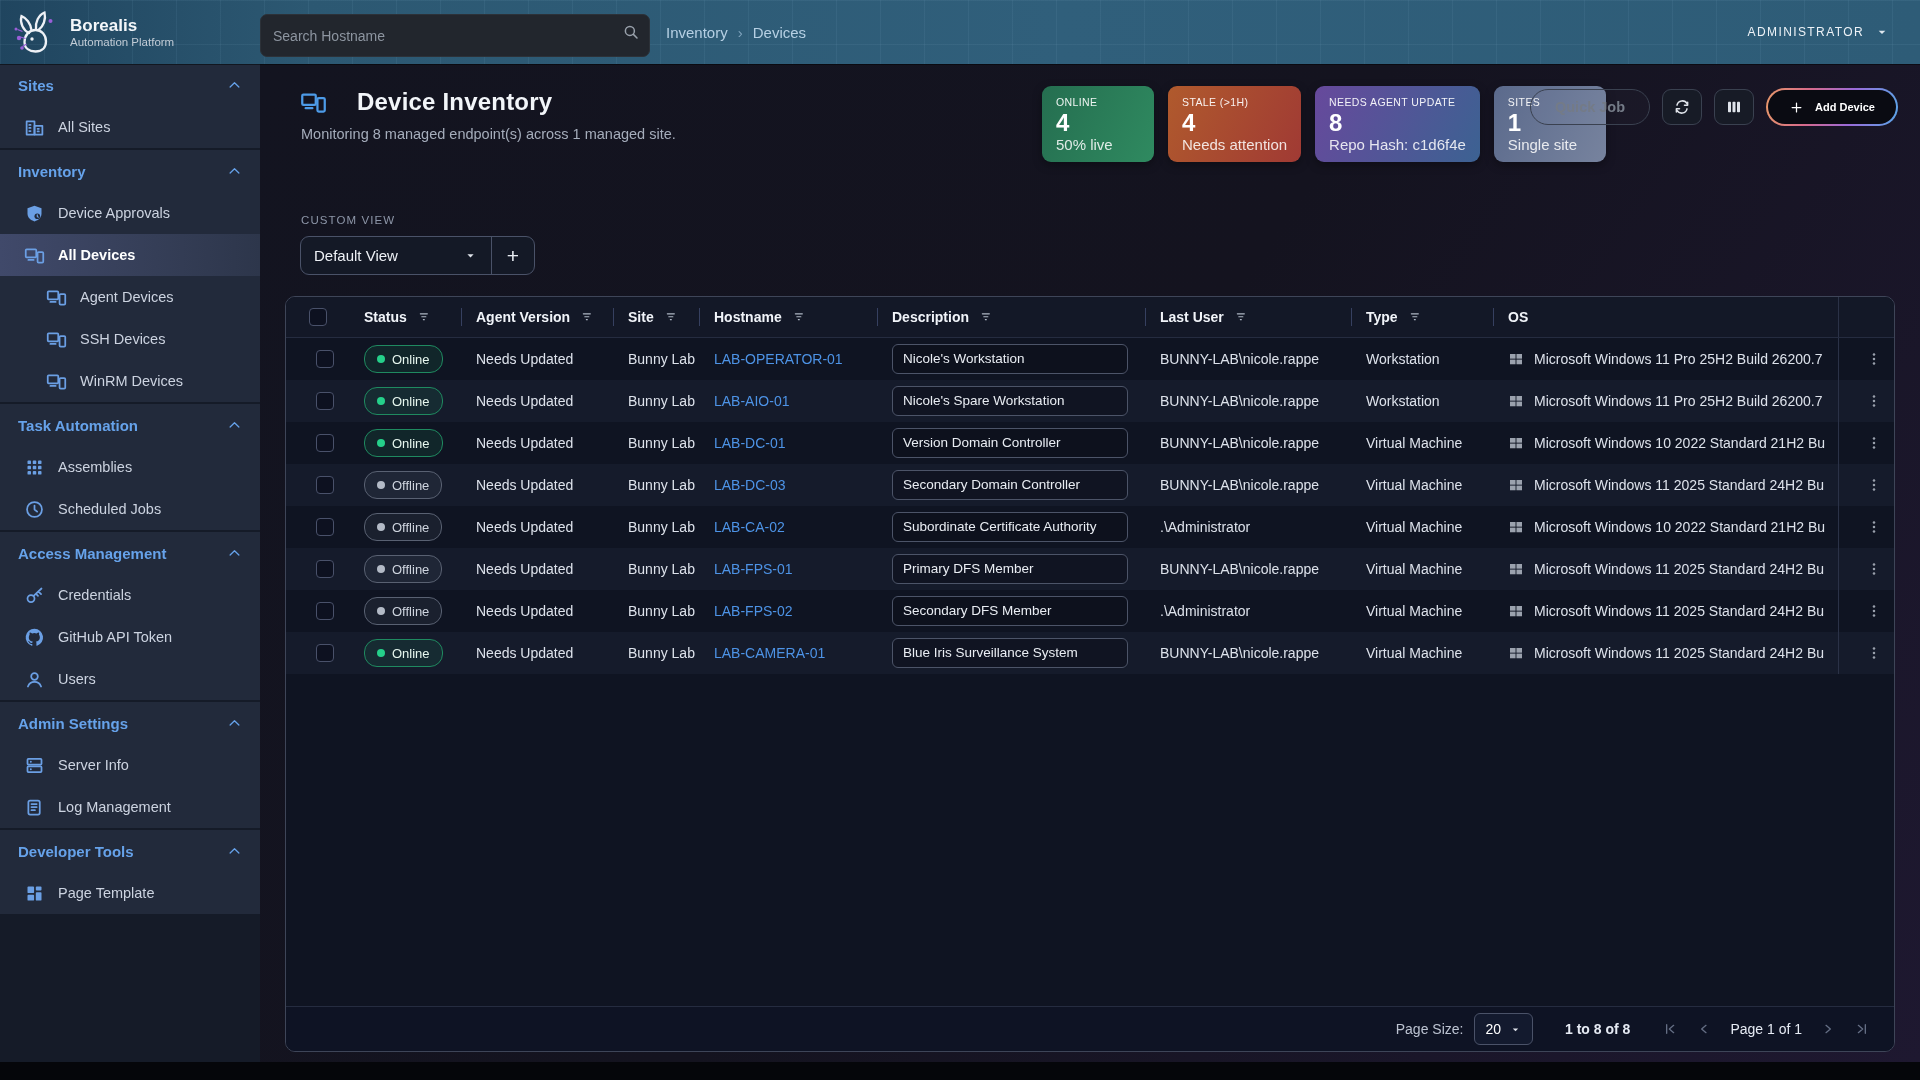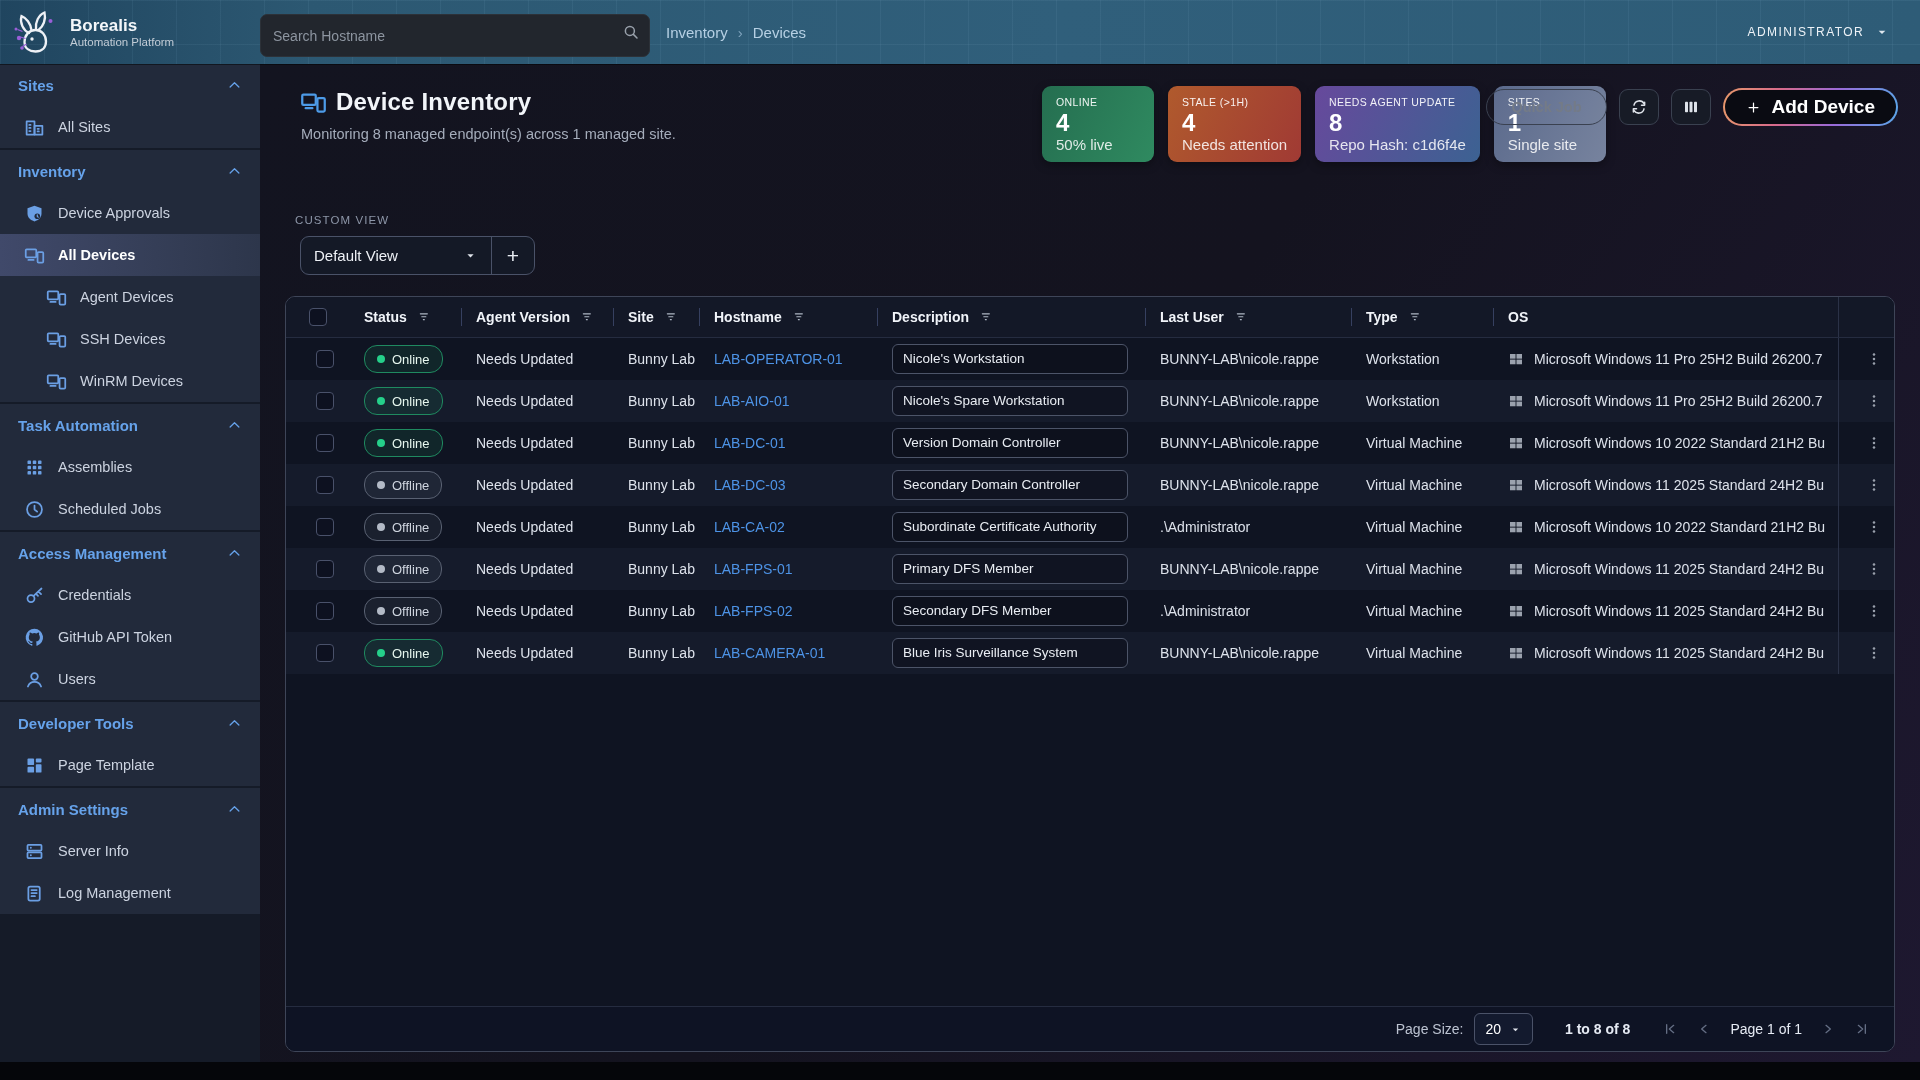--- a/index.html
+++ b/index.html
@@ -48,21 +48,21 @@
   .side-item.indent{padding-left:46px;}
   .side-item.selected{background:linear-gradient(90deg,#40496a 0%,#353e57 60%,#2d364b 100%);
     color:#ffffff;font-weight:bold;}
   .side-icon{width:21px;height:21px;flex:0 0 21px;color:#6b9fe4;}
   .side-icon svg{width:100%;height:100%;display:block;}
 
   
   .main{position:absolute;left:260px;top:64px;width:1660px;height:998px;
     background:linear-gradient(125deg,#131420 0%,#14131f 48%,#1e1830 100%);}
   .page-head{position:absolute;left:40px;top:24px;}
-  .title-row{display:flex;align-items:center;gap:9px;}
+  .title-row{display:flex;align-items:center;gap:30px;}
   .title-ic{width:27px;height:27px;color:#4d9be8;}
   .page-title{margin:0;font-size:24px;font-weight:bold;color:#f2f5f9;letter-spacing:.2px;}
   .page-sub{margin:10px 0 0 1px;font-size:14.5px;color:#a5adbb;}
 
   .stats{position:absolute;left:782px;top:22px;display:flex;gap:14px;}
   .stat-card{min-width:112px;height:76px;border-radius:9px;padding:10px 14px;box-sizing:border-box;
     color:#fff;box-shadow:0 3px 10px rgba(0,0,0,.35);}
   .stat-label{font-size:10.5px;letter-spacing:.4px;color:rgba(255,255,255,.92);white-space:nowrap;}
   .stat-value{font-size:24px;font-weight:bold;line-height:27px;margin-top:1px;}
   .stat-sub{font-size:15px;color:rgba(255,255,255,.85);white-space:nowrap;}
@@ -70,23 +70,23 @@
   .actions{position:absolute;top:24px;right:22px;display:flex;gap:12px;align-items:center;height:38px;}
   .btn-quick{height:36px;padding:0 24px;border-radius:18px;border:1px solid #3a4150;color:#747b87;
     font-weight:bold;font-size:14.5px;background:rgba(255,255,255,.02);font-family:inherit;display:flex;align-items:center;}
   .btn-icon{width:40px;height:36px;border-radius:9px;border:1px solid #3a4150;background:#171b26;
     color:#dfe3ea;display:flex;align-items:center;justify-content:center;padding:0;}
   .ic18{width:18px;height:18px;}
   .ic16{width:15px;height:15px;}
   .btn-add{height:38px;border-radius:19px;padding:2px;border:none;
     background:linear-gradient(100deg,#e8996a 0%,#d76a8b 32%,#9a6ad8 64%,#5aa6e8 100%);}
   .btn-add-inner{height:34px;border-radius:17px;background:#0a0b12;display:flex;align-items:center;
-    gap:11px;padding:0 21px;color:#fff;font-weight:bold;font-size:19px;}
-
-  .cv-label{position:absolute;left:35px;top:150px;font-size:11.5px;letter-spacing:1.1px;color:#8d96a8;}
+    gap:11px;padding:0 21px;color:#fff;font-weight:bold;font-size:11px;}
+
+  .cv-label{position:absolute;left:41px;top:150px;font-size:11.5px;letter-spacing:1.1px;color:#8d96a8;}
   .cv{position:absolute;left:40px;top:172px;display:flex;height:39px;border:1.5px solid #4a5268;
     border-radius:9px;background:#141926;width:235px;box-sizing:border-box;}
   .cv-main{flex:1;display:flex;align-items:center;justify-content:space-between;padding:0 13px;
     border-right:1.5px solid #4a5268;color:#eef1f6;font-size:15px;}
   .cv-caret{width:15px;height:15px;color:#dfe3ea;}
   .cv-add{width:42px;display:flex;align-items:center;justify-content:center;font-size:21px;color:#e8ecf2;}
 
   
   .panel{position:absolute;left:25px;top:232px;width:1610px;height:756px;box-sizing:border-box;
     border:1px solid #3e4558;border-radius:10px;background:#0f1422;overflow:hidden;
@@ -339,69 +339,69 @@
               <svg viewBox="0 0 24 24" fill="none" stroke="currentColor" stroke-width="2" stroke-linecap="round" stroke-linejoin="round">
                 <circle cx="12" cy="8.5" r="3.8"></circle>
                 <path d="M4.5 20c1.4-3.6 4.2-5.2 7.5-5.2s6.1 1.6 7.5 5.2"></path>
               </svg>
             </span>
             <span>Users</span>
           </div>
         </div>
         <div class="side-section">
           <div class="side-header">
+            <span>Admin Settings</span>
+            <span class="side-chev">
+              <svg viewBox="0 0 24 24" fill="none" stroke="currentColor" stroke-width="2" stroke-linecap="round" stroke-linejoin="round">
+                <path d="M5 14.5l7-7 7 7"></path>
+              </svg>
+            </span>
+          </div>
+          <div class="side-item">
+            <span class="side-icon">
+              <svg viewBox="0 0 24 24" fill="none" stroke="currentColor" stroke-width="2" stroke-linecap="round" stroke-linejoin="round">
+                <rect x="4" y="4.5" width="16" height="6.5" rx="1"></rect>
+                <rect x="4" y="13" width="16" height="6.5" rx="1"></rect>
+                <circle cx="7.8" cy="7.8" r="1.1" fill="currentColor" stroke="none"></circle>
+                <circle cx="7.8" cy="16.3" r="1.1" fill="currentColor" stroke="none"></circle>
+              </svg>
+            </span>
+            <span>Server Info</span>
+          </div>
+          <div class="side-item">
+            <span class="side-icon">
+              <svg viewBox="0 0 24 24" fill="none" stroke="currentColor" stroke-width="2" stroke-linecap="round" stroke-linejoin="round">
+                <rect x="5" y="4" width="13" height="16" rx="2"></rect>
+                <path d="M8.5 8h6M8.5 11.5h6M8.5 15h4"></path>
+              </svg>
+            </span>
+            <span>Log Management</span>
+          </div>
+        </div>
+        <div class="side-section">
+          <div class="side-header">
             <span>Developer Tools</span>
             <span class="side-chev">
               <svg viewBox="0 0 24 24" fill="none" stroke="currentColor" stroke-width="2" stroke-linecap="round" stroke-linejoin="round">
                 <path d="M5 14.5l7-7 7 7"></path>
               </svg>
             </span>
           </div>
           <div class="side-item">
             <span class="side-icon">
               <svg viewBox="0 0 24 24" fill="none" stroke="currentColor" stroke-width="2" stroke-linecap="round" stroke-linejoin="round">
                 <g fill="currentColor" stroke="none">
                   <rect x="4" y="4" width="7.5" height="7.5" rx="1"></rect>
                   <rect x="13.5" y="4" width="6.5" height="4.5" rx="1"></rect>
                   <rect x="13.5" y="10.5" width="6.5" height="9.5" rx="1"></rect>
                   <rect x="4" y="13.5" width="7.5" height="6.5" rx="1"></rect>
                 </g>
               </svg>
             </span>
             <span>Page Template</span>
-          </div>
-        </div>
-        <div class="side-section">
-          <div class="side-header">
-            <span>Admin Settings</span>
-            <span class="side-chev">
-              <svg viewBox="0 0 24 24" fill="none" stroke="currentColor" stroke-width="2" stroke-linecap="round" stroke-linejoin="round">
-                <path d="M5 14.5l7-7 7 7"></path>
-              </svg>
-            </span>
-          </div>
-          <div class="side-item">
-            <span class="side-icon">
-              <svg viewBox="0 0 24 24" fill="none" stroke="currentColor" stroke-width="2" stroke-linecap="round" stroke-linejoin="round">
-                <rect x="4" y="4.5" width="16" height="6.5" rx="1"></rect>
-                <rect x="4" y="13" width="16" height="6.5" rx="1"></rect>
-                <circle cx="7.8" cy="7.8" r="1.1" fill="currentColor" stroke="none"></circle>
-                <circle cx="7.8" cy="16.3" r="1.1" fill="currentColor" stroke="none"></circle>
-              </svg>
-            </span>
-            <span>Server Info</span>
-          </div>
-          <div class="side-item">
-            <span class="side-icon">
-              <svg viewBox="0 0 24 24" fill="none" stroke="currentColor" stroke-width="2" stroke-linecap="round" stroke-linejoin="round">
-                <rect x="5" y="4" width="13" height="16" rx="2"></rect>
-                <path d="M8.5 8h6M8.5 11.5h6M8.5 15h4"></path>
-              </svg>
-            </span>
-            <span>Log Management</span>
           </div>
         </div>
       </div>
   </aside>
 
   <main class="main">
     <div class="page-head">
       <div class="title-row">
         <span class="title-ic" data-icon="devices-icon">
             <svg viewBox="0 0 24 24" fill="none" stroke="currentColor" stroke-width="2" stroke-linecap="round" stroke-linejoin="round">

